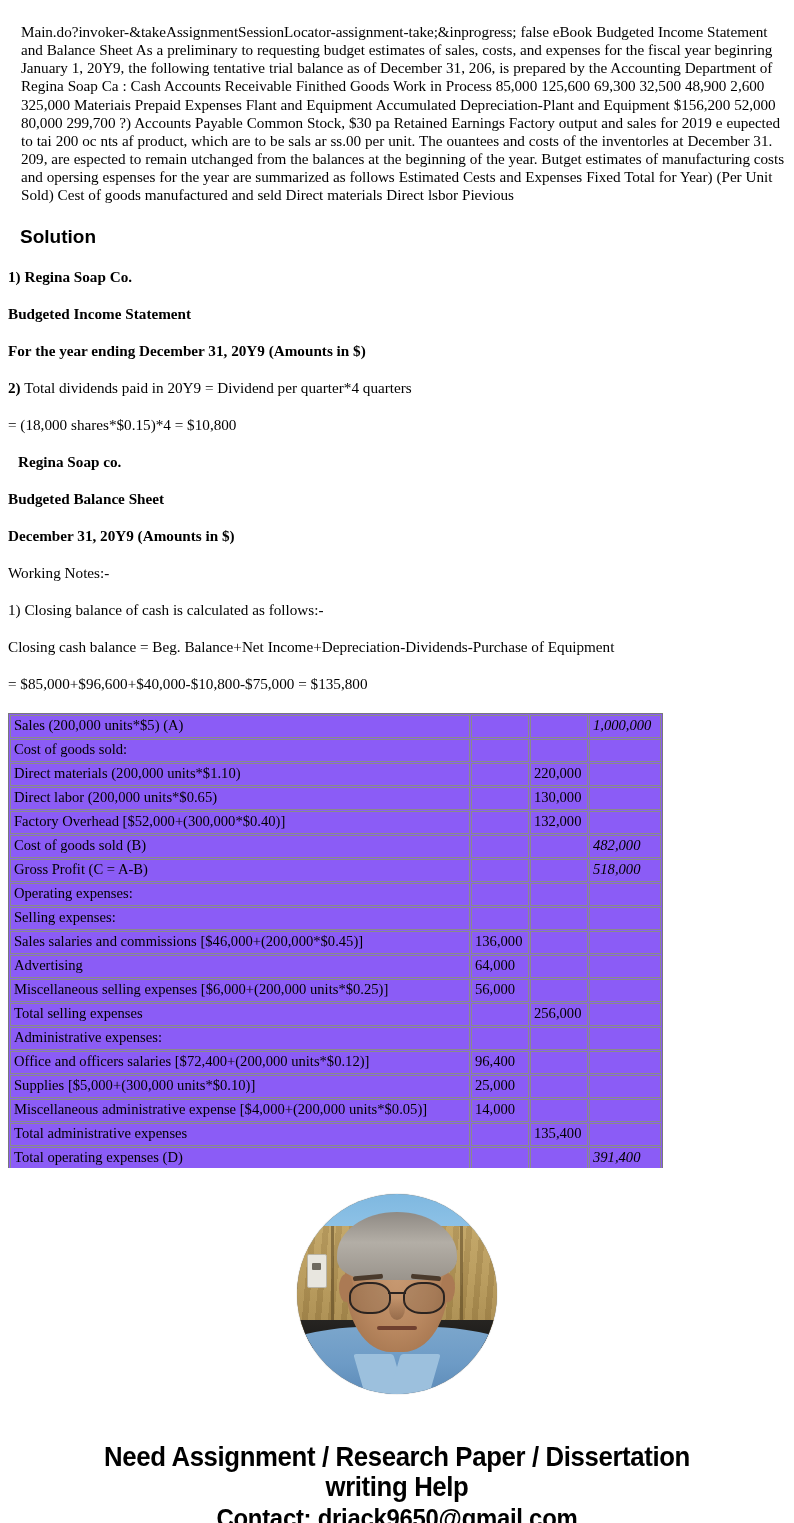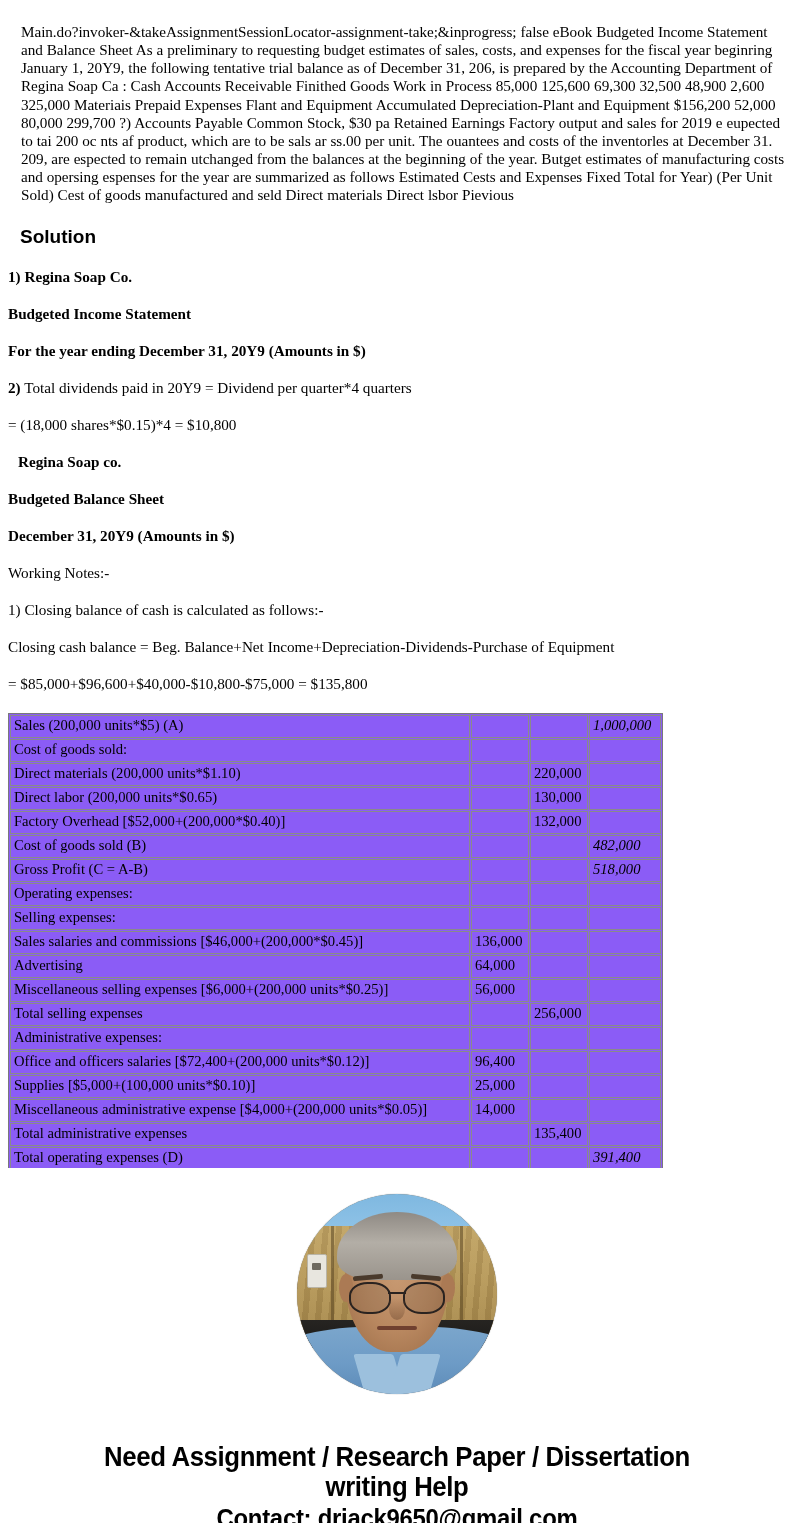--- a/index.html
+++ b/index.html
@@ -275,21 +275,21 @@
             <td class="c-n2">220,000</td>
             <td class="c-n3"></td>
           </tr>
           <tr>
             <td class="c-label">Direct labor (200,000 units*$0.65)</td>
             <td class="c-n1"></td>
             <td class="c-n2">130,000</td>
             <td class="c-n3"></td>
           </tr>
           <tr>
-            <td class="c-label">Factory Overhead [$52,000+(200,000*$0.40)]</td>
+            <td class="c-label">Factory Overhead [$52,000+(300,000*$0.40)]</td>
             <td class="c-n1"></td>
             <td class="c-n2">132,000</td>
             <td class="c-n3"></td>
           </tr>
           <tr>
             <td class="c-label">Cost of goods sold (B)</td>
             <td class="c-n1"></td>
             <td class="c-n2"></td>
             <td class="c-n3">482,000</td>
           </tr>
@@ -341,21 +341,21 @@
             <td class="c-n2"></td>
             <td class="c-n3"></td>
           </tr>
           <tr>
             <td class="c-label">Office and officers salaries [$72,400+(200,000 units*$0.12)]</td>
             <td class="c-n1">96,400</td>
             <td class="c-n2"></td>
             <td class="c-n3"></td>
           </tr>
           <tr>
-            <td class="c-label">Supplies [$5,000+(100,000 units*$0.10)]</td>
+            <td class="c-label">Supplies [$5,000+(300,000 units*$0.10)]</td>
             <td class="c-n1">25,000</td>
             <td class="c-n2"></td>
             <td class="c-n3"></td>
           </tr>
           <tr>
             <td class="c-label">Miscellaneous administrative expense [$4,000+(200,000 units*$0.05)]</td>
             <td class="c-n1">14,000</td>
             <td class="c-n2"></td>
             <td class="c-n3"></td>
           </tr>

